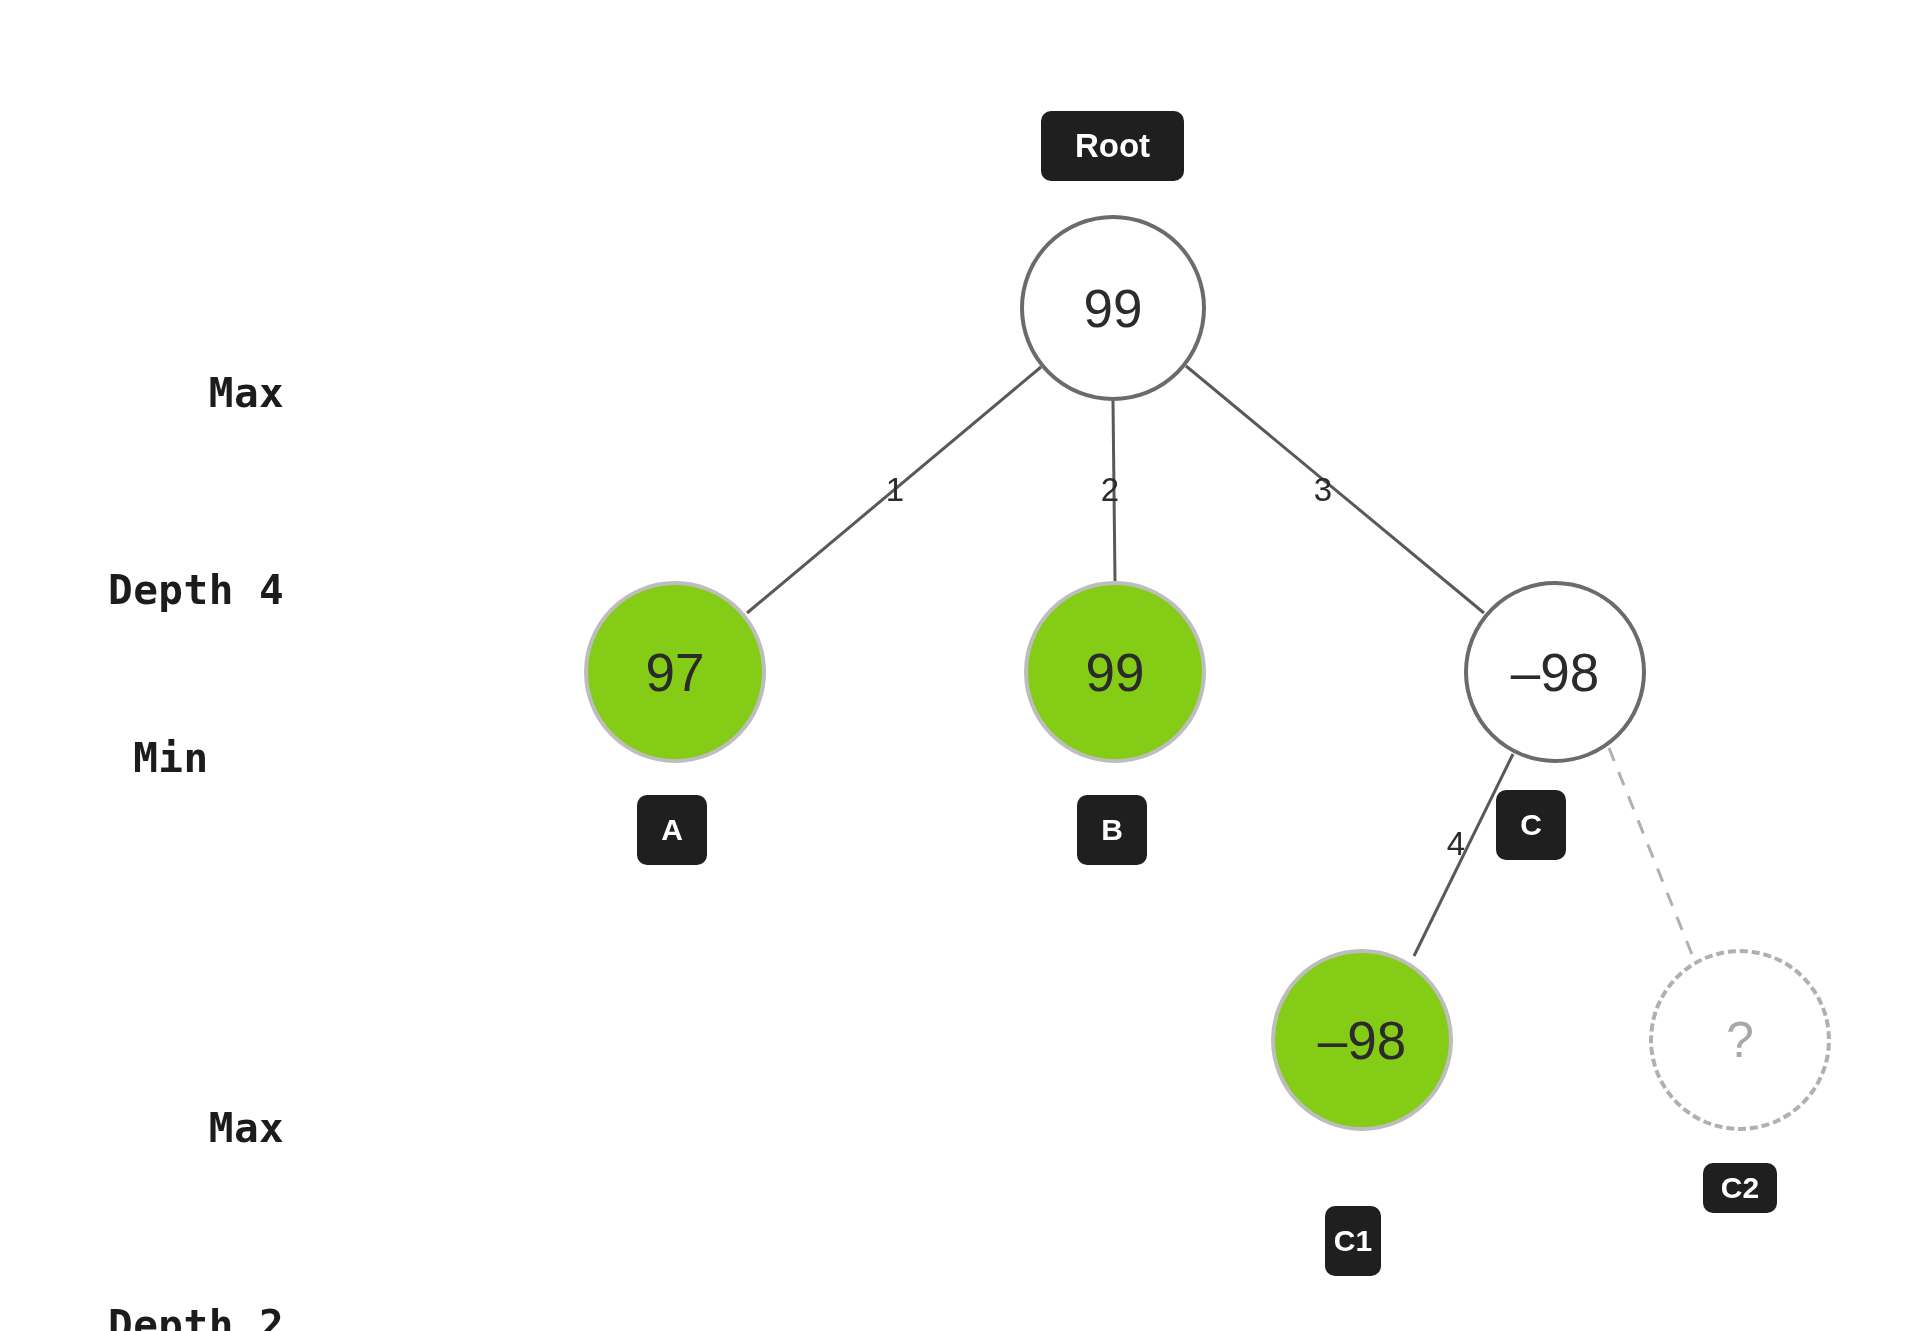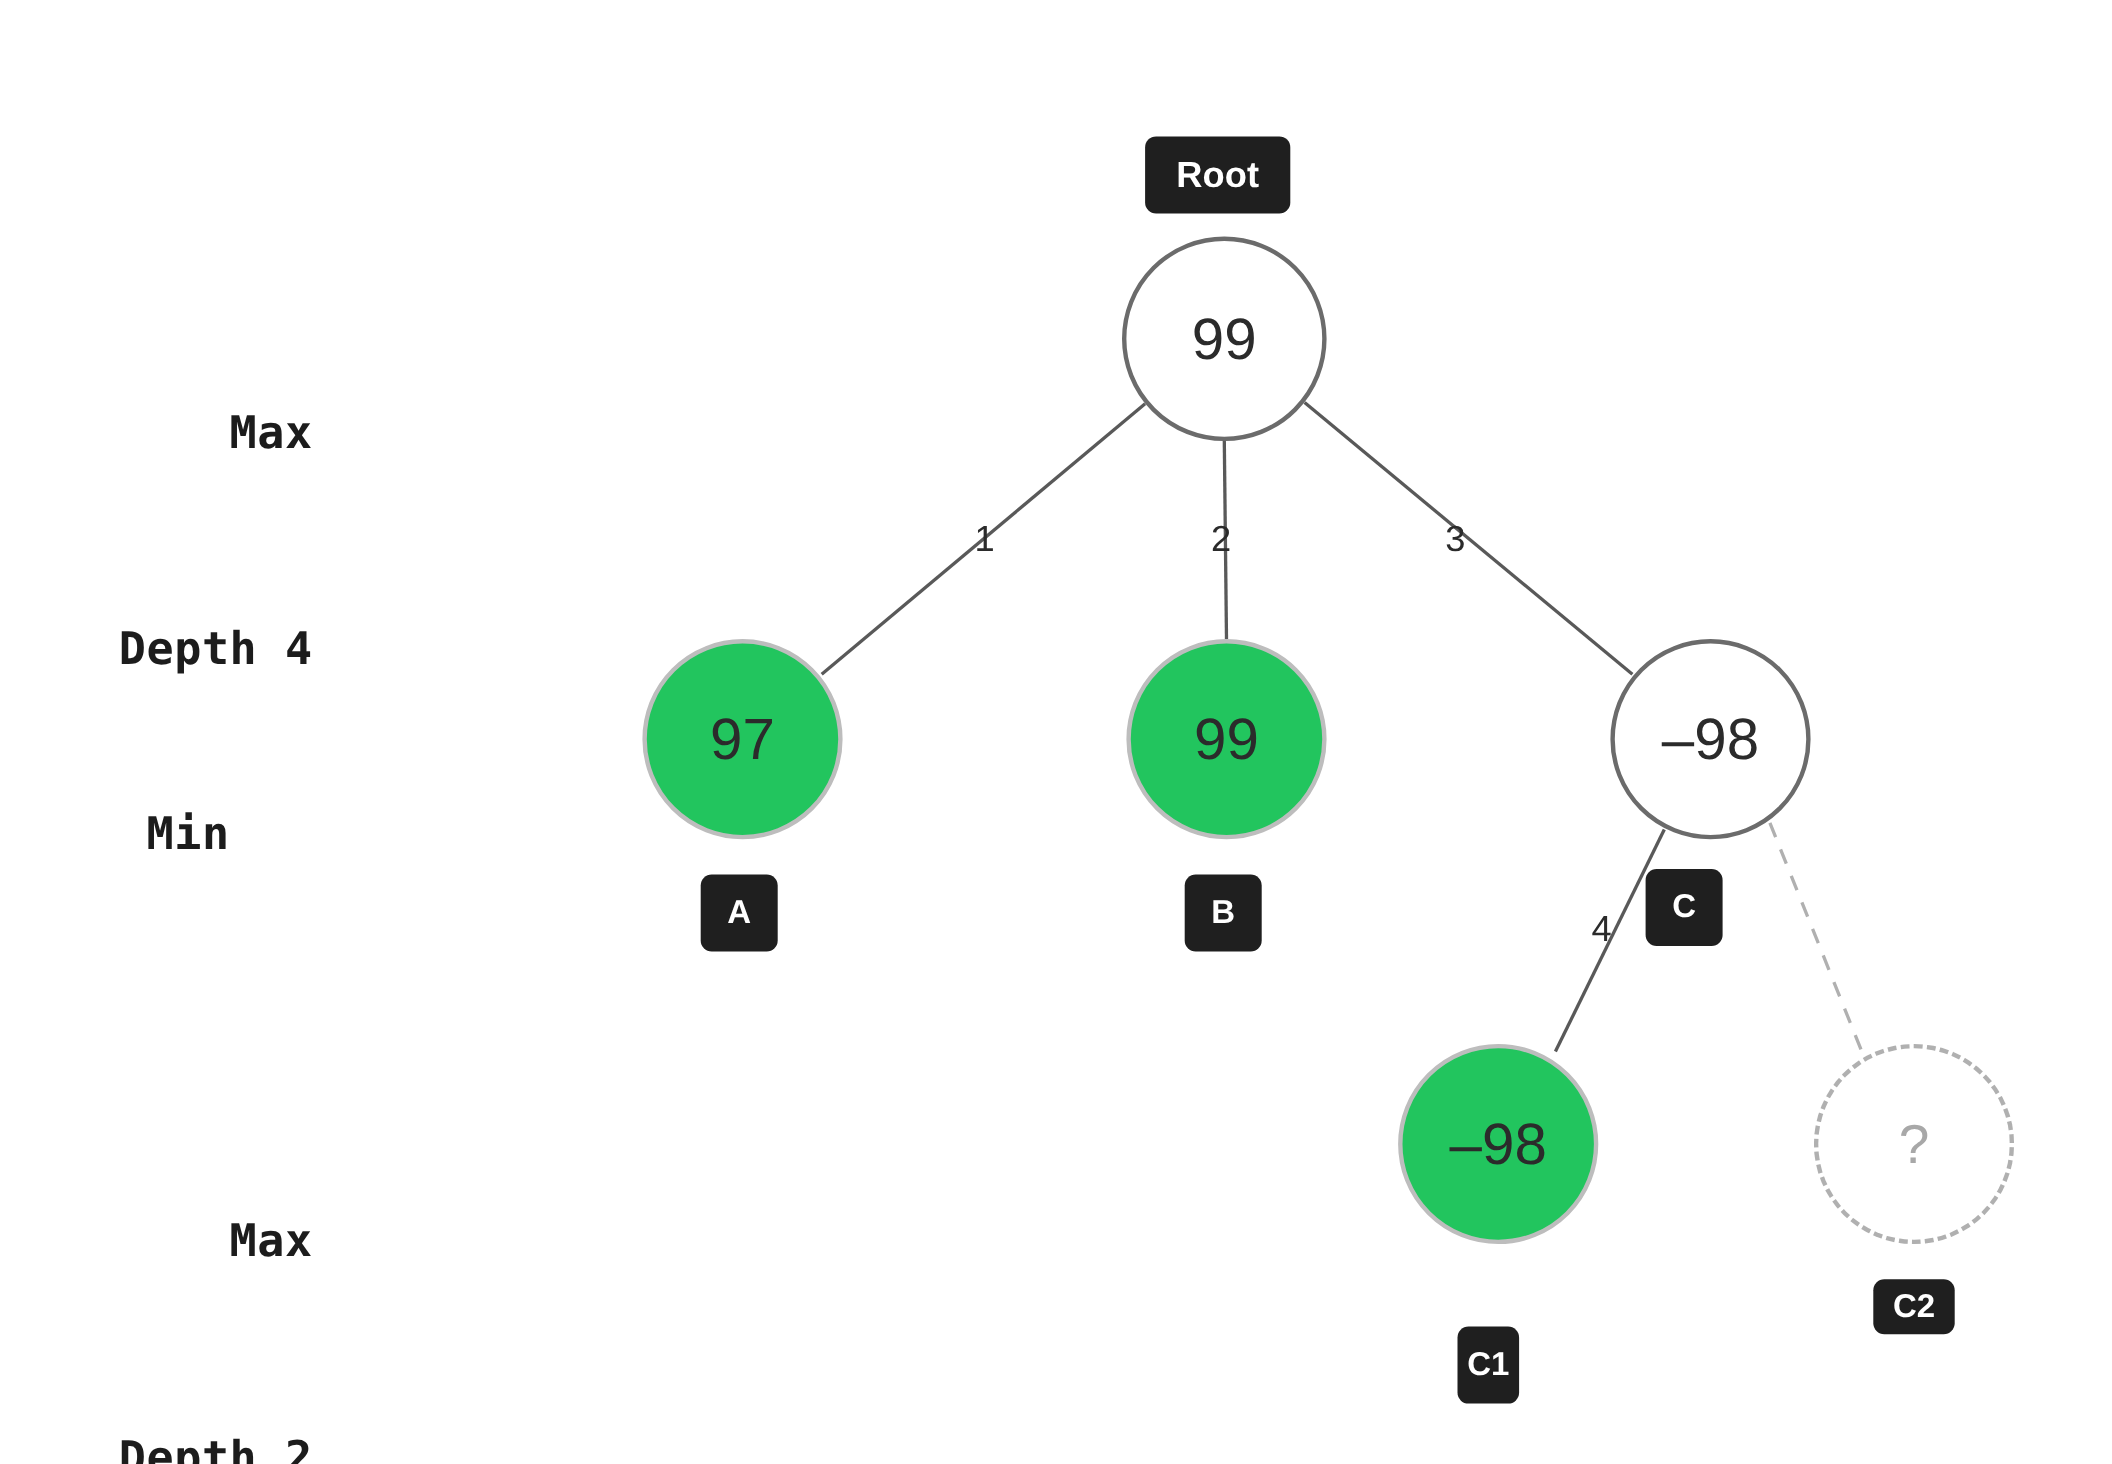--- a/index.html
+++ b/index.html
@@ -48,21 +48,21 @@
     justify-content: center;
     font-family: "Liberation Sans", sans-serif;
     font-size: 53px;
     color: #2b2b2b;
     background: #ffffff;
   }
   .node.open {            
     border: 4px solid #6b6b6b;
   }
   .node.filled {          
-    background: #22c55e;
+    background: #84cc16;
     border: 4px solid #bdbdbd;
   }
   .node.pruned {          
     background: #ffffff;
     border: 4px dashed #b0b0b0;
     color: #a8a8a8;
     font-size: 50px;
   }
 
   
@@ -121,21 +121,21 @@
     <line x1="1513" y1="754" x2="1414" y2="956" stroke="#595959" stroke-width="3"></line>
 
     <line x1="1609" y1="748" x2="1693" y2="957" stroke="#b0b0b0" stroke-width="3" stroke-dasharray="14 12"></line>
   </svg>
 
   <div class="edge-label" style="left:875px; top:471px; width:40px;">1</div>
   <div class="edge-label" style="left:1090px; top:471px; width:40px;">2</div>
   <div class="edge-label" style="left:1303px; top:471px; width:40px;">3</div>
   <div class="edge-label" style="left:1436px; top:825px; width:40px;">4</div>
 
-  <div class="badge root-badge" style="left:1041px; top:124px; width:132px; height:70px;">Root</div>
+  <div class="badge root-badge" style="left:1041px; top:111px; width:143px; height:70px;">Root</div>
   <div class="node open" style="left:1020px; top:215px; width:186px; height:186px;">99</div>
 
   <div class="node filled" style="left:584px; top:581px; width:182px; height:182px;">97</div>
   <div class="badge" style="left:637px; top:795px; width:70px; height:70px;">A</div>
 
   <div class="node filled" style="left:1024px; top:581px; width:182px; height:182px;">99</div>
   <div class="badge" style="left:1077px; top:795px; width:70px; height:70px;">B</div>
 
   <div class="node open" style="left:1464px; top:581px; width:182px; height:182px;">–98</div>
   <div class="badge" style="left:1496px; top:790px; width:70px; height:70px;">C</div>

